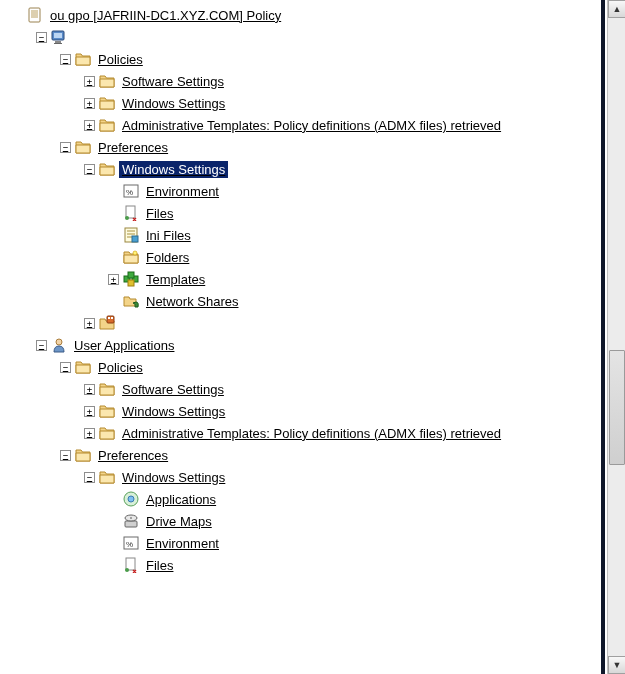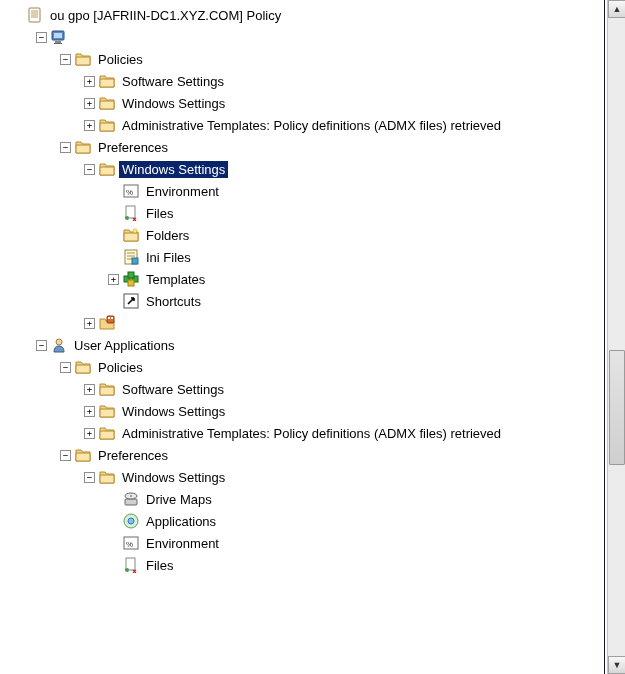--- a/index.html
+++ b/index.html
@@ -10,22 +10,23 @@
       font-size: 13px;
       background: #fff;
       overflow: hidden;
       position: relative;
     }
     .tree-container {
       width: 605px;
       height: 674px;
       overflow: hidden;
       padding: 4px 0 0 6px;
-      border-right: 1px solid #0f172a;
+      border-right: 4px solid #0f172a;
       background: #fff;
+      text-decoration: underline;
     }
     .scrollbar {
       position: absolute;
       top: 0;
       right: 0;
       width: 18px;
       height: 674px;
       background: #e8e8e8;
       border-left: 1px solid #c0c0c0;
       display: flex;
@@ -257,47 +258,47 @@
       <span class="toggle-space"></span>
       <svg class="ico" viewBox="0 0 16 16">
         <use href="#i-files"></use>
       </svg>
       <span class="label">Files</span>
     </div>
     <div class="row">
       <span class="spacer" style="width: 102px;"></span>
       <span class="toggle-space"></span>
       <svg class="ico" viewBox="0 0 16 16">
+        <use href="#i-ini"></use>
+      </svg>
+      <span class="label">Ini Files</span>
+    </div>
+    <div class="row">
+      <span class="spacer" style="width: 102px;"></span>
+      <span class="toggle-space"></span>
+      <svg class="ico" viewBox="0 0 16 16">
         <use href="#i-folders-sparkle"></use>
       </svg>
       <span class="label">Folders</span>
     </div>
     <div class="row">
       <span class="spacer" style="width: 102px;"></span>
-      <span class="toggle-space"></span>
-      <svg class="ico" viewBox="0 0 16 16">
-        <use href="#i-ini"></use>
-      </svg>
-      <span class="label">Ini Files</span>
-    </div>
-    <div class="row">
-      <span class="spacer" style="width: 102px;"></span>
       <span class="toggle">+</span>
       <svg class="ico" viewBox="0 0 16 16">
         <use href="#i-registry"></use>
       </svg>
       <span class="label">Templates</span>
     </div>
     <div class="row">
       <span class="spacer" style="width: 102px;"></span>
       <span class="toggle-space"></span>
       <svg class="ico" viewBox="0 0 16 16">
-        <use href="#i-shortcut"></use>
-      </svg>
-      <span class="label">Shortcuts</span>
+        <use href="#i-shares"></use>
+      </svg>
+      <span class="label">Network Shares</span>
     </div>
     <div class="row">
       <span class="spacer" style="width: 78px;"></span>
       <span class="toggle">+</span>
       <svg class="ico" viewBox="0 0 16 16">
         <use href="#i-ctrlpanel"></use>
       </svg>
     </div>
     <div class="row">
       <span class="spacer" style="width: 30px;"></span>
@@ -352,31 +353,31 @@
       <span class="toggle">−</span>
       <svg class="ico" viewBox="0 0 16 16">
         <use href="#i-folder"></use>
       </svg>
       <span class="label">Windows Settings</span>
     </div>
     <div class="row">
       <span class="spacer" style="width: 102px;"></span>
       <span class="toggle-space"></span>
       <svg class="ico" viewBox="0 0 16 16">
+        <use href="#i-apps"></use>
+      </svg>
+      <span class="label">Applications</span>
+    </div>
+    <div class="row">
+      <span class="spacer" style="width: 102px;"></span>
+      <span class="toggle-space"></span>
+      <svg class="ico" viewBox="0 0 16 16">
         <use href="#i-drivemap"></use>
       </svg>
       <span class="label">Drive Maps</span>
-    </div>
-    <div class="row">
-      <span class="spacer" style="width: 102px;"></span>
-      <span class="toggle-space"></span>
-      <svg class="ico" viewBox="0 0 16 16">
-        <use href="#i-apps"></use>
-      </svg>
-      <span class="label">Applications</span>
     </div>
     <div class="row">
       <span class="spacer" style="width: 102px;"></span>
       <span class="toggle-space"></span>
       <svg class="ico" viewBox="0 0 16 16">
         <use href="#i-env"></use>
       </svg>
       <span class="label">Environment</span>
     </div>
     <div class="row">

